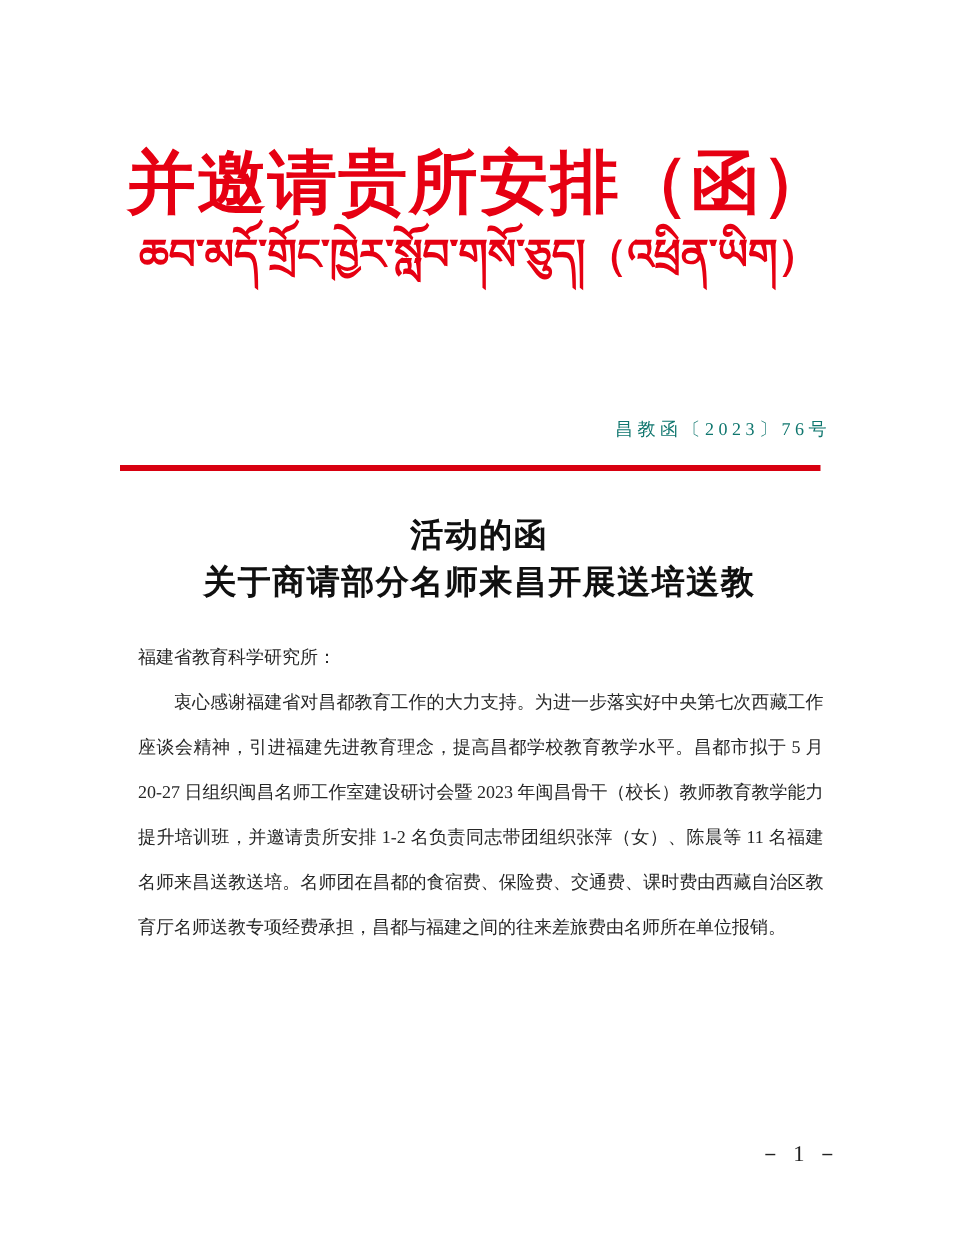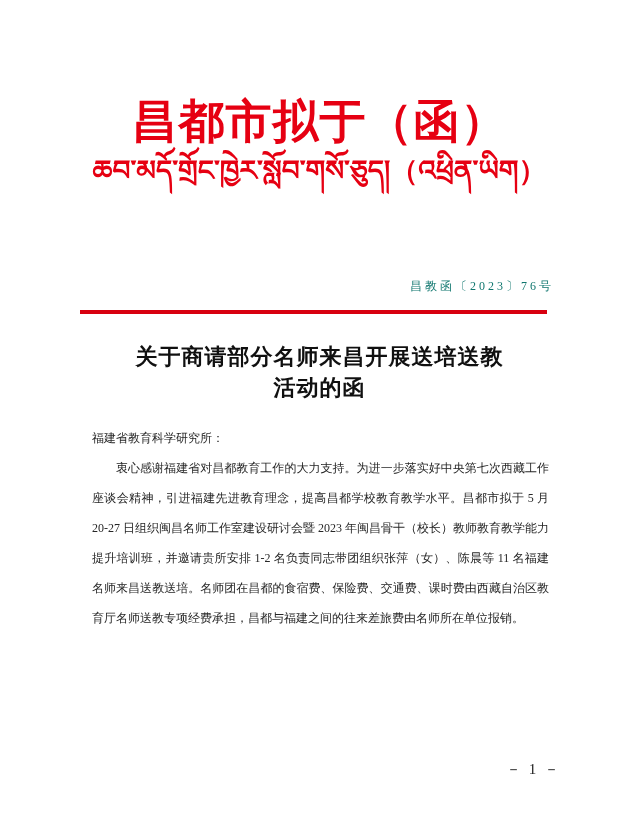--- a/index.html
+++ b/index.html
@@ -91,31 +91,31 @@
     white-space: nowrap;
     color: #222222;
   }
 </style>
 </head>
 <body>
 
 <div class="page">
 
   <header class="letterhead">
-    <div class="letterhead-cn">昌都市拟于（函）</div>
+    <div class="letterhead-cn">并邀请贵所安排（函）</div>
     <div class="letterhead-bo">ཆབ་མདོ་གྲོང་ཁྱེར་སློབ་གསོ་ཅུད།（འཕྲིན་ཡིག）</div>
   </header>
 
   <div class="doc-number">昌教函〔2023〕76号</div>
 
   <div class="divider"></div>
 
   <div class="subject">
+    <div>活动的函</div>
     <div>关于商请部分名师来昌开展送培送教</div>
-    <div>活动的函</div>
   </div>
 
   <div class="letter-body">
     <p class="salutation">福建省教育科学研究所：</p>
     <p class="para">衷心感谢福建省对昌都教育工作的大力支持。为进一步落实好中央第七次西藏工作座谈会精神，引进福建先进教育理念，提高昌都学校教育教学水平。昌都市拟于 5 月 20-27 日组织闽昌名师工作室建设研讨会暨 2023 年闽昌骨干（校长）教师教育教学能力提升培训班，并邀请贵所安排 1-2 名负责同志带团组织张萍（女）、陈晨等 11 名福建名师来昌送教送培。名师团在昌都的食宿费、保险费、交通费、课时费由西藏自治区教育厅名师送教专项经费承担，昌都与福建之间的往来差旅费由名师所在单位报销。</p>
   </div>
 
   <div class="page-number">－ 1 －</div>
 
 </div>

